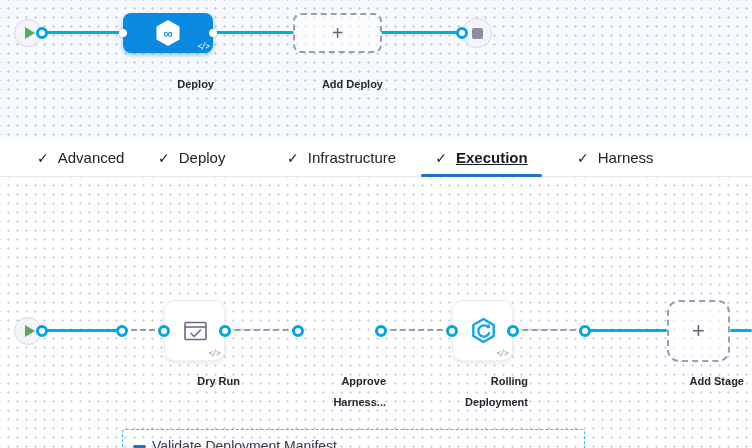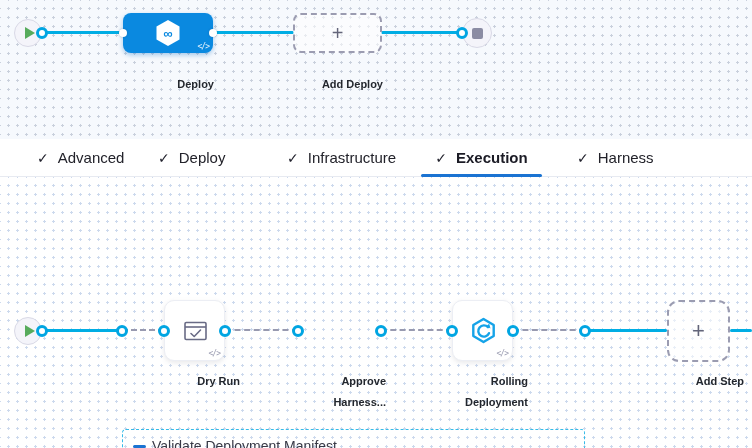--- a/index.html
+++ b/index.html
@@ -25,21 +25,21 @@
   .tab-bar{
     position:relative;width:752px;height:38px;background:#fff;
     border-bottom:1px solid #e7eaf1;box-sizing:border-box;
   }
   .tab{
     position:absolute;top:0;height:37px;display:flex;align-items:center;gap:9px;
     cursor:pointer;
   }
   .tab-check{font-size:14px;font-weight:700;color:#23232e;line-height:1;}
   .tab-label{font-size:15px;color:#22222a;white-space:nowrap;}
-  .tab-active .tab-label{font-weight:700;color:#1b1b25;}
+  .tab-active .tab-label{font-weight:700;color:#1b1b25;text-decoration:underline;}
   .tab-active::after{
     content:"";position:absolute;left:0;right:0;bottom:-1px;height:3px;
     background:#1a73d2;border-radius:2px;
   }
   
   .hline{position:absolute;height:3px;background:#00ade4;border-radius:2px;}
   .dline{position:absolute;height:0;border-top:2px dashed #989ab0;}
   .ring{
     position:absolute;width:6px;height:6px;border:3px solid #00a5e2;
     background:#fff;border-radius:50%;z-index:5;
@@ -201,14 +201,14 @@
     <div class="code-chip">&lt;/&gt;</div>
   </div>
 
   <div class="dashed-node" style="left:667px;top:123px;width:63px;height:62px;border-radius:12px;">
     <span class="plus-glyph">+</span>
   </div>
 
   <div class="node-label" style="left:294px;top:194px;">Approve Harness...</div>
   <div class="node-label" style="left:148px;top:194px;">Dry Run</div>
   <div class="node-label" style="left:436px;top:194px;">Rolling Deployment</div>
-  <div class="node-label" style="left:652px;top:194px;">Add Step</div>
+  <div class="node-label" style="left:652px;top:194px;">Add Stage</div>
 </div>
 
 </body></html>

